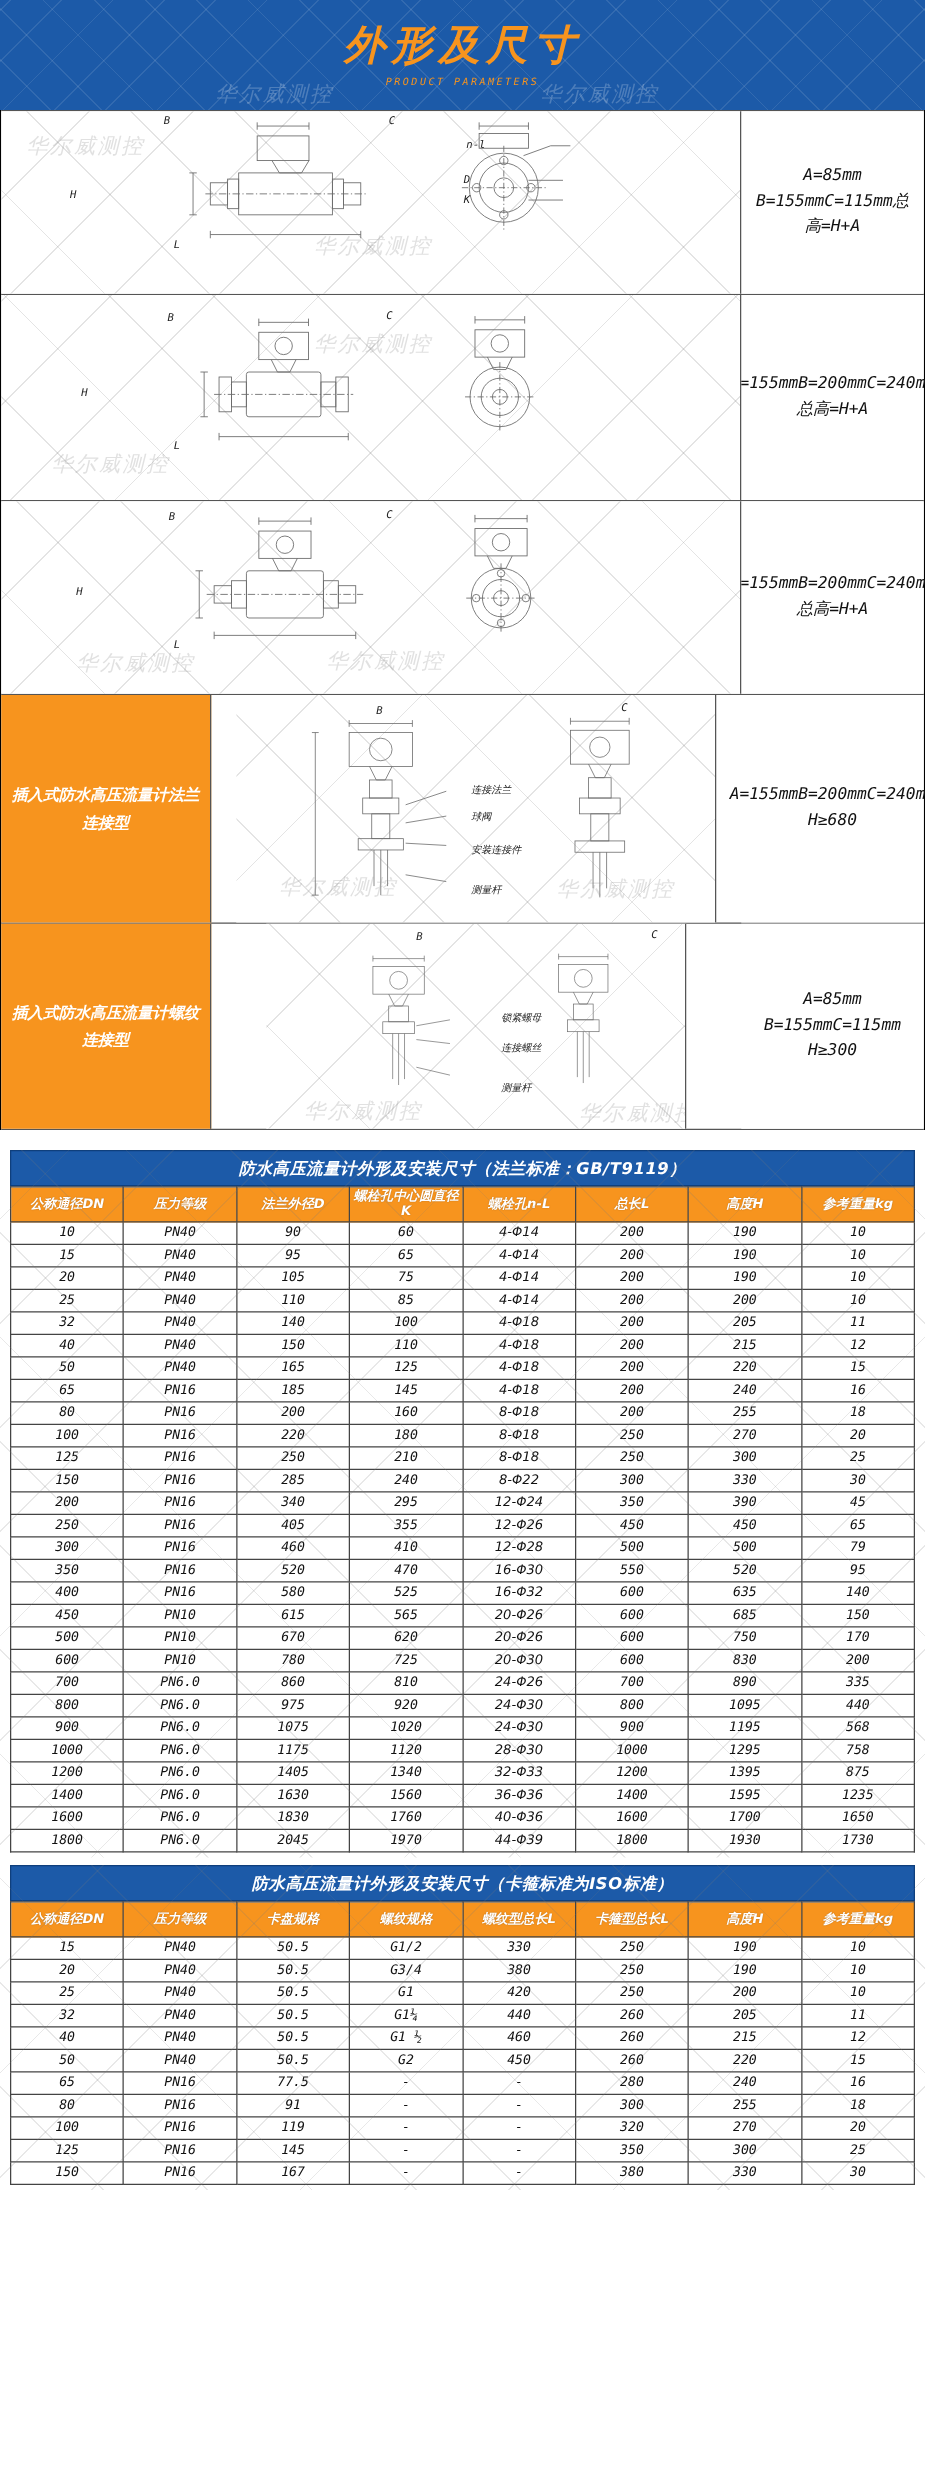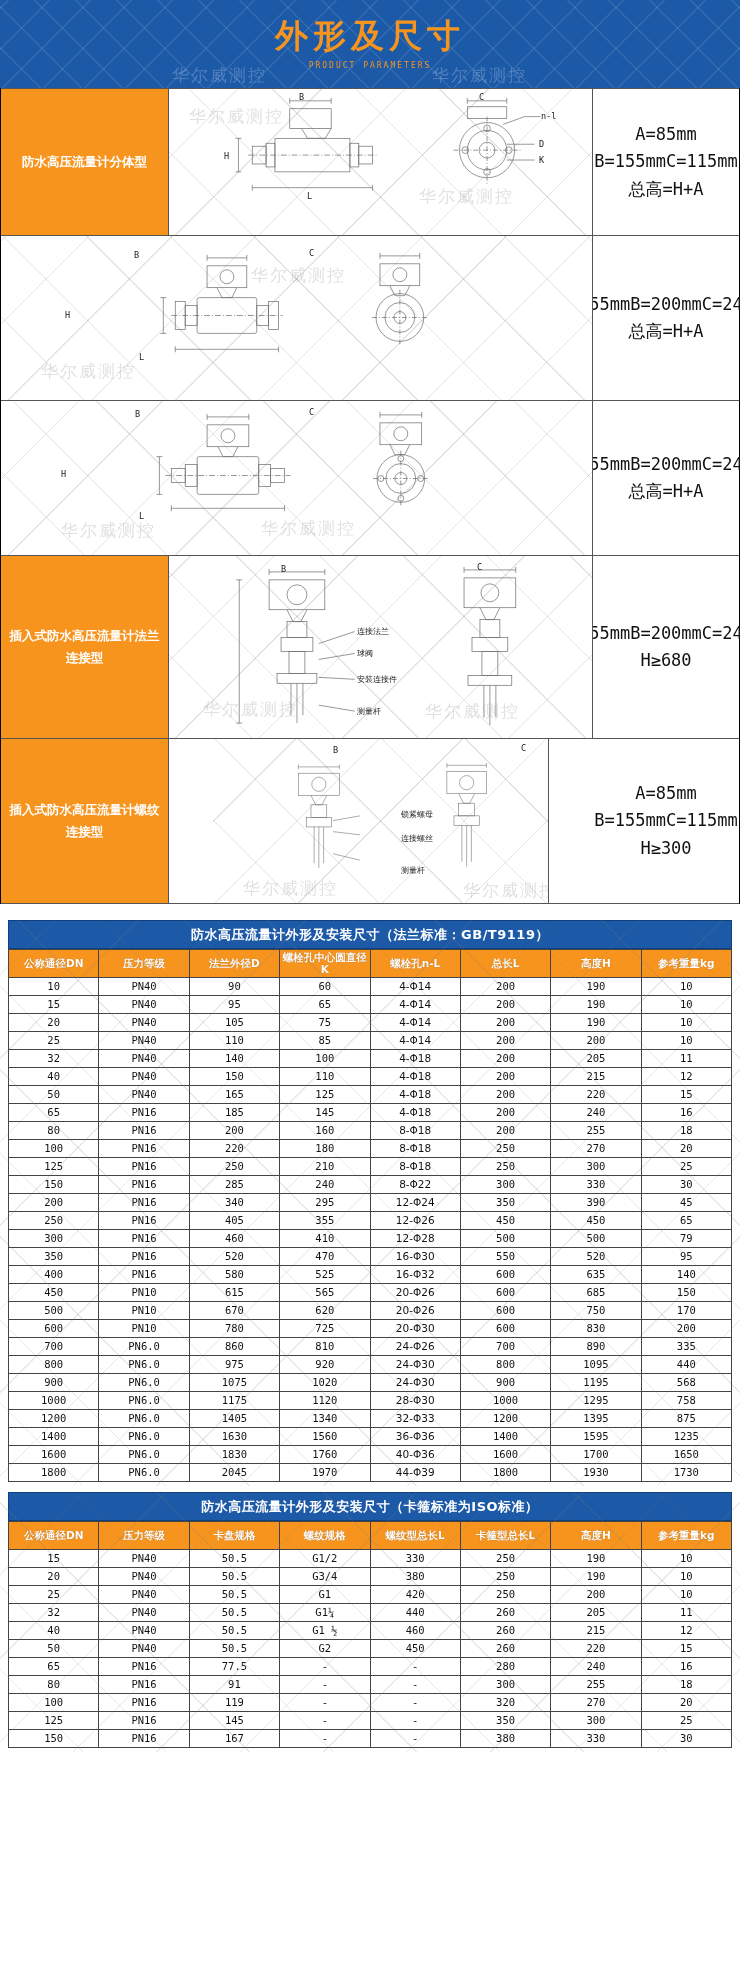--- a/index.html
+++ b/index.html
@@ -2,21 +2,21 @@
 <html><head>
 <meta charset="utf-8">
 <style>
   * { box-sizing: border-box; margin: 0; padding: 0; }
   body {
     width: 740px;
     background: #ffffff;
     font-family: "Liberation Sans", sans-serif;
     -webkit-font-smoothing: antialiased;
   }
-  .page { width: 740px; position: relative; }
+  .page { width: 740px; position: relative; font-style: italic; }
 
   
   .header {
     height: 88px;
     background: #1c5aa8;
     position: relative;
     overflow: hidden;
     display: flex;
     flex-direction: column;
     align-items: center;
@@ -89,30 +89,30 @@
     overflow: hidden;
   }
   .cell-spec {
     width: 146px;
     flex: none;
     background: #fff;
     display: flex;
     align-items: center;
     justify-content: center;
     text-align: center;
-    font-size: 17px;
+    font-size: 13px;
     line-height: 1.6;
     color: #111;
     padding: 4px 7px;
     font-family: "DejaVu Sans Mono", monospace;
   }
   .r1 { height: 148px; }
   .r2 { height: 165px; }
   .r3 { height: 155px; }
-  .r4 { height: 183px; }
+  .r4 { height: 183px; gap: 20px; }
   .r5 { height: 165px; gap: 44px; }
 
   
   .wmgrid {
     position: absolute; inset: 0;
     pointer-events: none;
     background-image:
       repeating-linear-gradient(45deg, transparent 0 58px, rgba(120,120,120,.20) 58px 59px),
       repeating-linear-gradient(-45deg, transparent 0 58px, rgba(120,120,120,.20) 58px 59px);
   }
@@ -190,21 +190,20 @@
     <div class="header-zig"></div>
     <div class="header-title">外形及尺寸</div>
     <div class="header-sub">PRODUCT PARAMETERS</div>
     <div class="hdr-wm a">华尔威测控</div>
     <div class="hdr-wm b">华尔威测控</div>
   </div>
 
   <div class="spec-wrap">
 
     <div class="spec-row r1">
-      <div class="cell-label">防水高压流量计分体型</div>
       <div class="cell-draw">
         <div class="dwg">
           <svg viewBox="0 0 424 148" preserveAspectRatio="xMidYMid meet">
             <g stroke="#6a6a6a" fill="none" stroke-width="0.7">
               <rect x="120" y="20" width="42" height="20"></rect>
               <path d="M132 40 l6 10 h18 l6 -10"></path>
               <rect x="105" y="50" width="76" height="34"></rect>
               <rect x="96" y="55" width="9" height="24"></rect>
               <rect x="181" y="55" width="9" height="24"></rect>
               <rect x="82" y="58" width="14" height="18"></rect>

